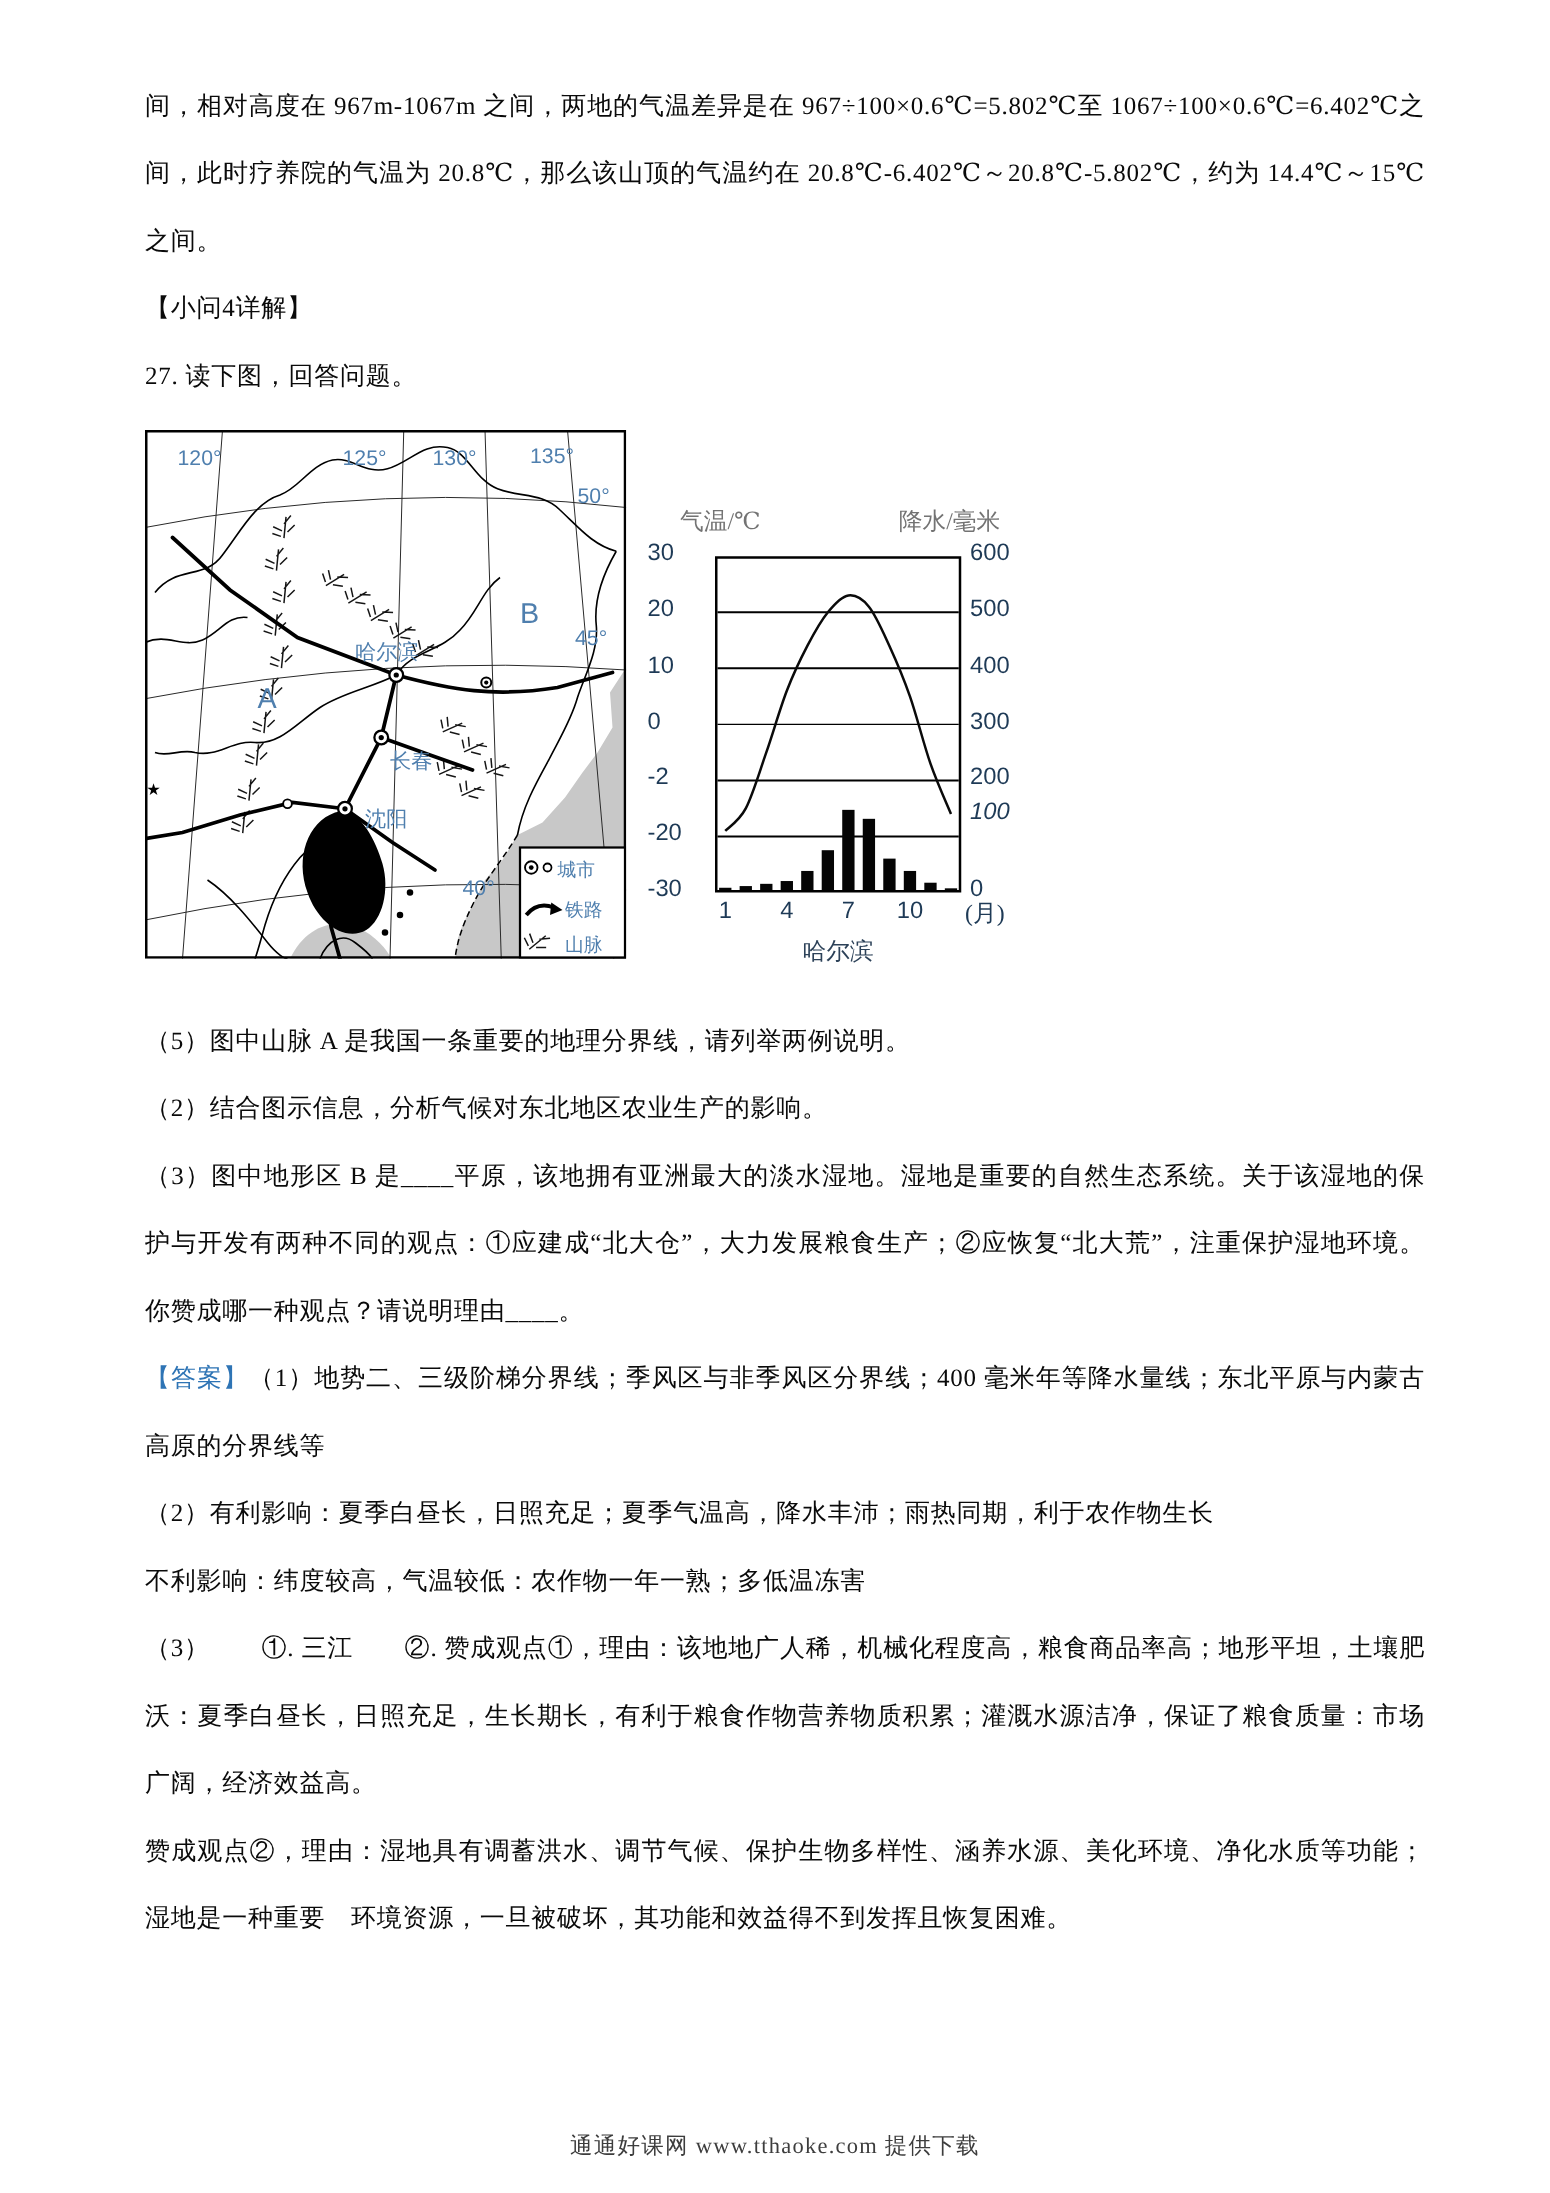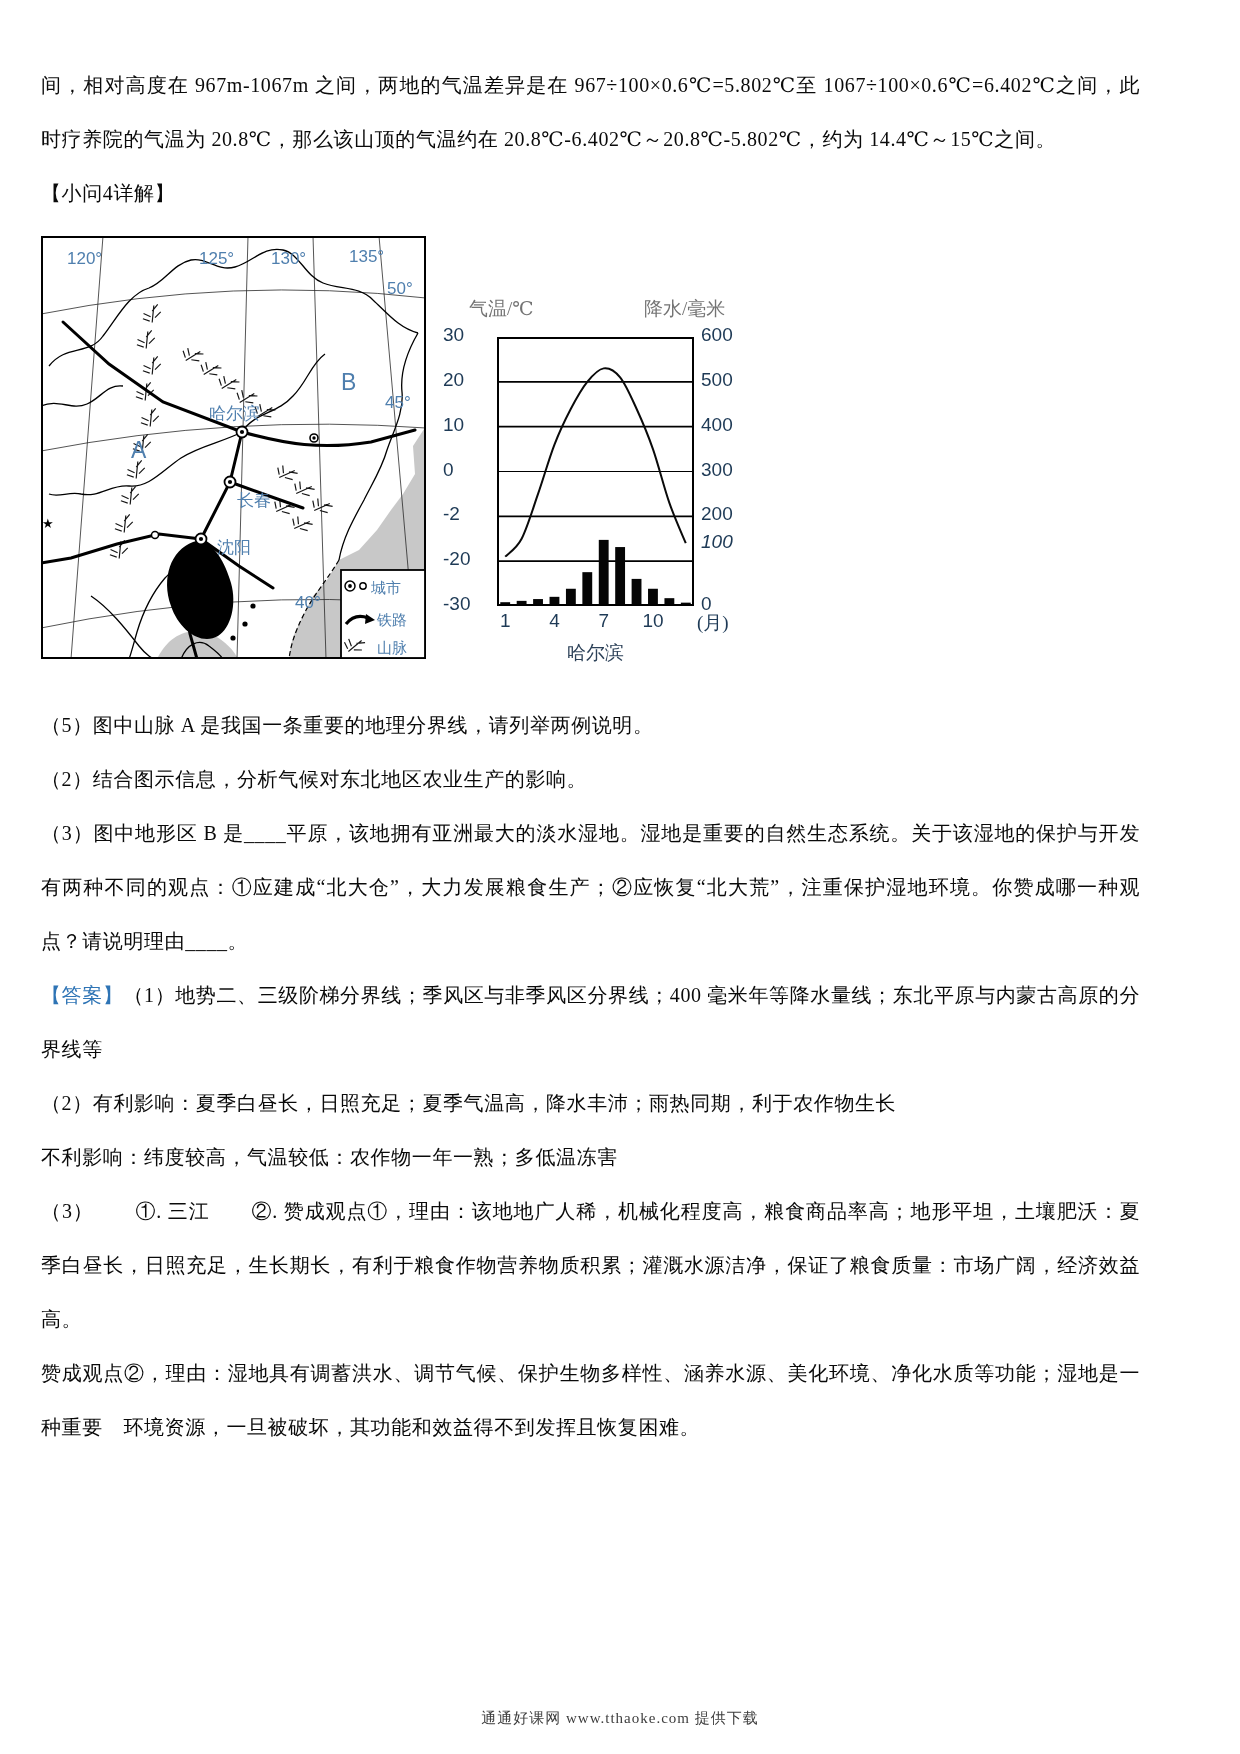--- a/index.html
+++ b/index.html
@@ -1,43 +1,44 @@
 <!DOCTYPE html>
 <html><head>
 <meta charset="utf-8">
 <style>
   html,body{margin:0;padding:0;background:#fff;}
   .page{position:relative;width:1240px;height:1754px;background:#fff;overflow:hidden;
         font-family:"Liberation Serif","DejaVu Serif",serif;color:#0a0a0a;}
-  .content{padding:58px 100px 0 41px;}
+  .content{padding:58px 100px 0 116px;}
   p.line{margin:0;font-size:20px;line-height:54px;text-align:justify;letter-spacing:0.6px;}
   .ans-tag{color:#2e74b5;}
   
   .figure{position:relative;height:452px;margin:16px 0 10px 0;}
   .map-svg{position:absolute;left:0;top:0;}
   .map-label{fill:#4f7fae;font-family:"Liberation Sans","DejaVu Sans",sans-serif;}
   .climate{position:absolute;left:420px;top:0;width:320px;height:450px;}
   .ax-label{position:absolute;font-size:19px;color:#737373;white-space:nowrap;}
   .tick{position:absolute;font-size:19px;color:#1e3a56;font-family:"Liberation Sans","DejaVu Sans",sans-serif;}
   .tick.l{left:-18px;width:48px;}
   .tick.r{left:240px;width:52px;text-align:left;}
   .tick.x{top:374px;width:36px;text-align:center;}
   .x-unit{position:absolute;left:236px;top:374px;font-size:19px;color:#1e3a56;}
   .chart-title{position:absolute;left:36px;top:404px;width:197px;text-align:center;font-size:19px;color:#2c4158;}
   .footer{position:absolute;left:0;bottom:26px;width:100%;text-align:center;
-          font-size:15px;color:#3d3d3d;letter-spacing:1px;}
+          font-size:18px;color:#3d3d3d;letter-spacing:1px;}
 </style>
 </head>
 <body>
 
 <div class="page">
   <div class="content">
 
     <p class="line">间，相对高度在 967m-1067m 之间，两地的气温差异是在 967÷100×0.6℃=5.802℃至 1067÷100×0.6℃=6.402℃之间，此时疗养院的气温为 20.8℃，那么该山顶的气温约在 20.8℃-6.402℃～20.8℃-5.802℃，约为 14.4℃～15℃之间。</p>
     <p class="line">【小问4详解】</p>
+    <p class="line">27. 读下图，回答问题。</p>
 
     <div class="figure">
 
       <svg class="map-svg" width="385" height="423" viewBox="0 0 385 423">
         <defs>
           <g id="mtsym">
             <path d="M-3,8 Q0,0 3,-8 M-3,2 L-9,-3 M0,-3 L7,-8 M-5,6 L-11,2 M1,4 L8,0" fill="none" stroke="#161616" stroke-width="1.2"></path>
           </g>
         </defs>
 

